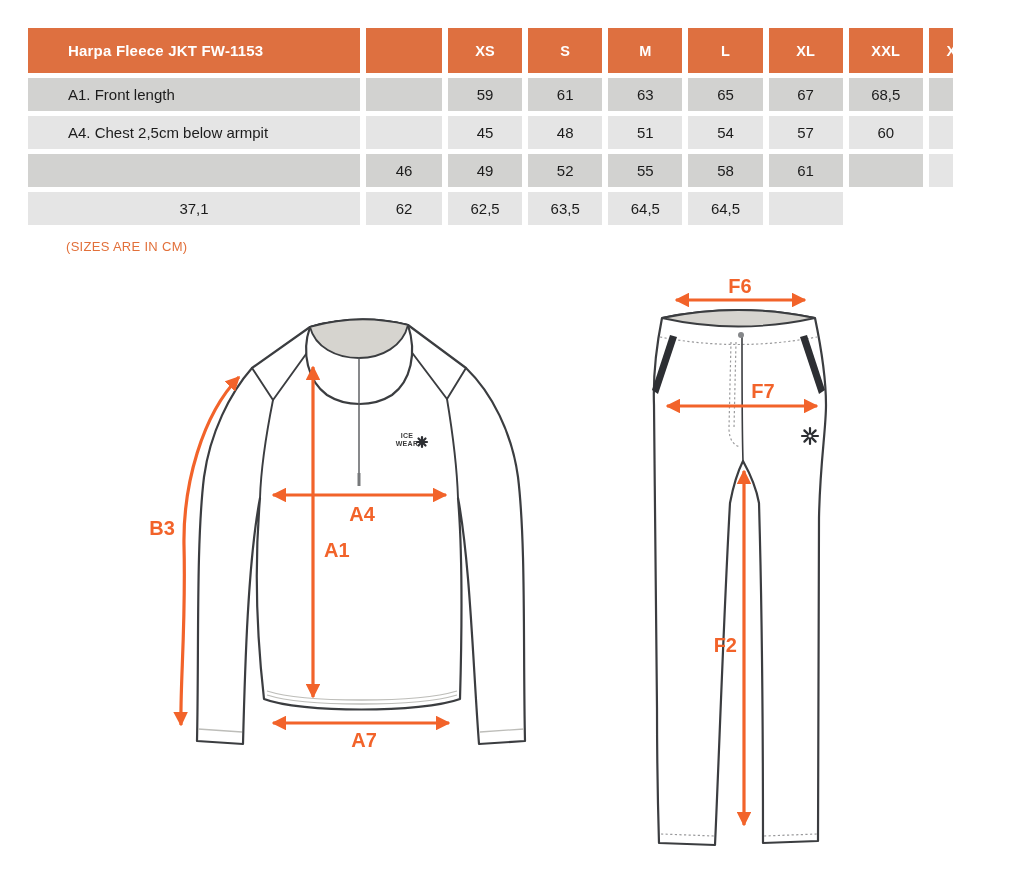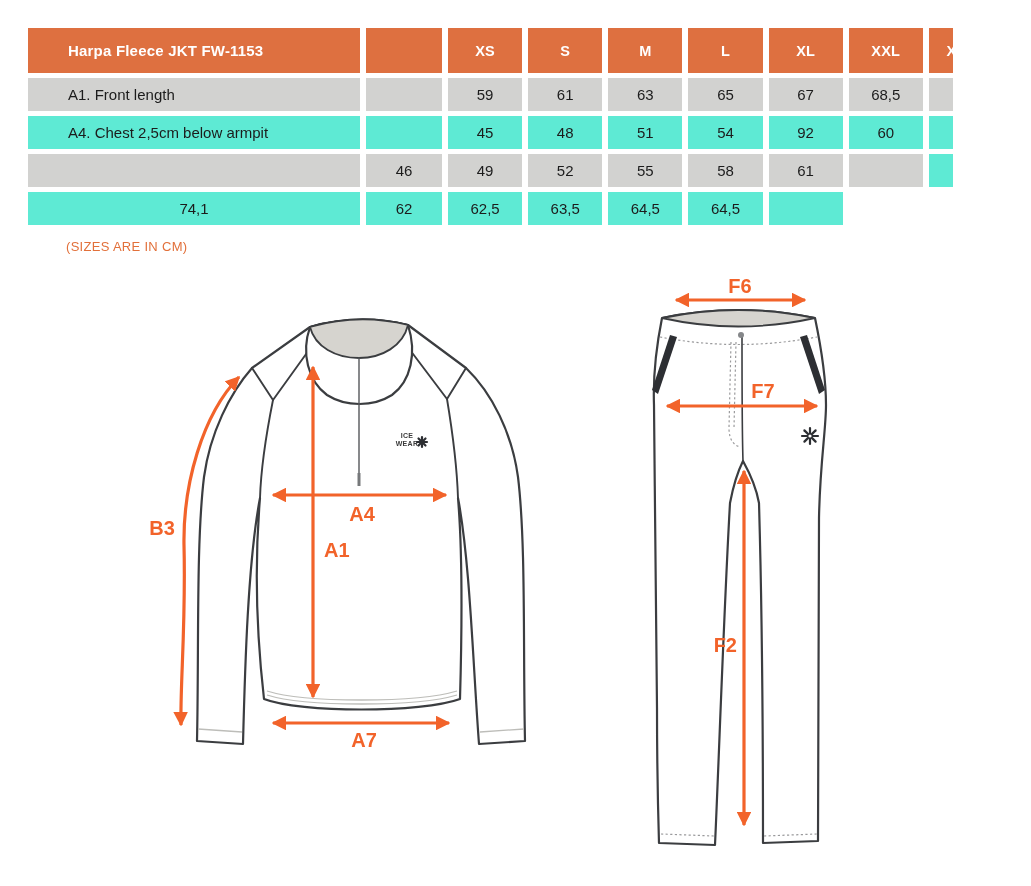--- a/index.html
+++ b/index.html
@@ -12,21 +12,21 @@
     grid-template-columns:332px 76px repeat(7,1fr);
     grid-template-rows:45px repeat(4,33px);
     gap:5px 6px;
   }
   .cell{display:flex;align-items:center;justify-content:center;
         font-size:15px;color:#1c1c1c;white-space:nowrap;}
   .cell.lbl{justify-content:flex-start;padding-left:40px;}
   .head{background:#DE7040;color:#ffffff;font-weight:bold;font-size:14.5px;letter-spacing:.2px;}
   .head.lbl{font-size:15px;}
   .rowA{background:#D2D2D0;}
-  .rowB{background:#5eead4;}
+  .rowB{background:#e5e5e5;}
 
   
   .sizes-note{position:absolute;left:66px;top:239px;color:#E2703A;
               font-weight:normal;font-size:13px;letter-spacing:.3px;}
 
   
   .jacket-svg{position:absolute;left:140px;top:295px;}
   .pants-svg{position:absolute;left:630px;top:278px;}
   .outline{fill:#ffffff;stroke:#3B3D40;stroke-width:2.2;stroke-linejoin:round;}
   .seam{fill:none;stroke:#3B3D40;stroke-width:1.9;stroke-linejoin:round;stroke-linecap:round;}
@@ -67,35 +67,35 @@
     <div class="cell rowA">67</div>
     <div class="cell rowA">68,5</div>
     <div class="cell rowA"></div>
 
     <div class="cell rowB lbl">A4. Chest 2,5cm below armpit</div>
     <div class="cell rowB"></div>
     <div class="cell rowB">45</div>
     <div class="cell rowB">48</div>
     <div class="cell rowB">51</div>
     <div class="cell rowB">54</div>
-    <div class="cell rowB">92</div>
+    <div class="cell rowB">57</div>
     <div class="cell rowB">60</div>
     <div class="cell rowB"></div>
 
     <div class="cell rowA"></div>
     <div class="cell rowA">46</div>
     <div class="cell rowA">49</div>
     <div class="cell rowA">52</div>
     <div class="cell rowA">55</div>
     <div class="cell rowA">58</div>
     <div class="cell rowA">61</div>
     <div class="cell rowA"></div>
 
     <div class="cell rowB"></div>
-    <div class="cell rowB">74,1</div>
+    <div class="cell rowB">37,1</div>
     <div class="cell rowB">62</div>
     <div class="cell rowB">62,5</div>
     <div class="cell rowB">63,5</div>
     <div class="cell rowB">64,5</div>
     <div class="cell rowB">64,5</div>
     <div class="cell rowB"></div>
   </div>
 
   <div class="sizes-note">(SIZES ARE IN CM)</div>
 

